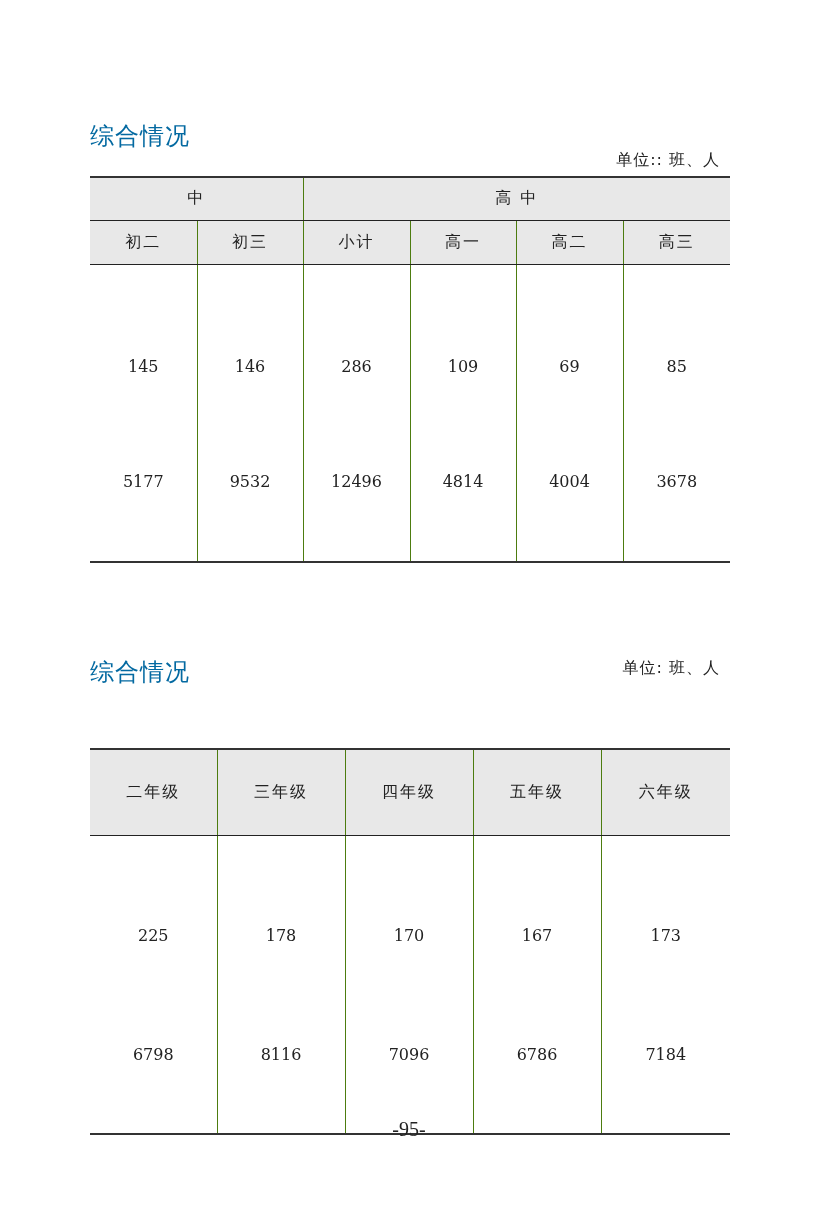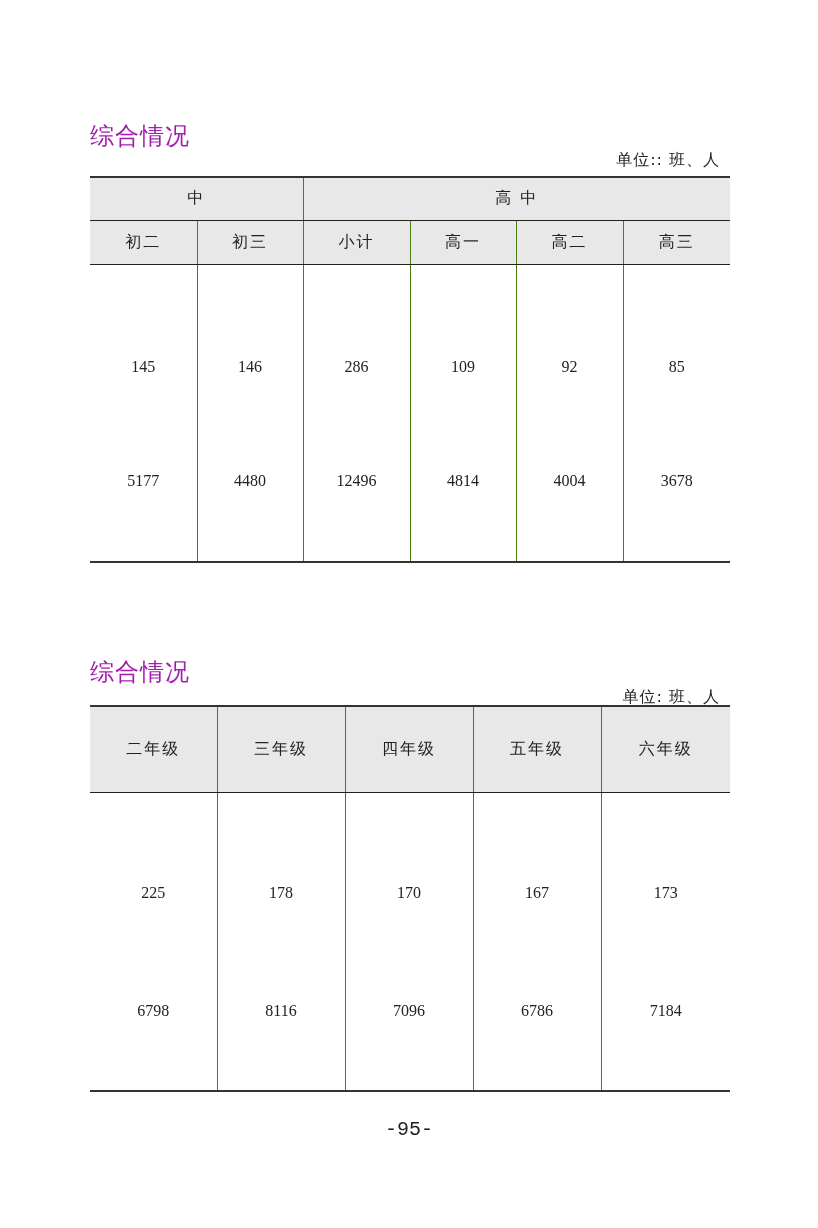--- a/index.html
+++ b/index.html
@@ -1,34 +1,34 @@
 <!DOCTYPE html>
 <html><head>
 <meta charset="utf-8">
 <style>
   * { margin: 0; padding: 0; box-sizing: border-box; }
   html, body { width: 818px; height: 1228px; background: #ffffff; }
   body { position: relative; font-family: "DejaVu Serif", "Liberation Serif", serif; color: #1a1a1a; overflow: hidden; }
-  .title { position: absolute; left: 90px; font-size: 24px; font-family: "DejaVu Sans", "Liberation Sans", sans-serif; color: #a21caf; letter-spacing: 1px; }
+  .title { position: absolute; left: 90px; font-size: 24px; font-family: "DejaVu Sans", "Liberation Sans", sans-serif; color: #0369a1; letter-spacing: 1px; }
   .unit { position: absolute; right: 98px; font-size: 16px; font-family: "DejaVu Sans", "Liberation Sans", sans-serif; color: #222; letter-spacing: 1px; }
   table { position: absolute; left: 90px; width: 640px; border-collapse: collapse; table-layout: fixed; }
-  td, th { font-weight: normal; text-align: center; vertical-align: middle; font-family: Liberation Serif, serif; }
+  td, th { font-weight: normal; text-align: center; vertical-align: middle; }
   .t1 { top: 176px; border-top: 2.5px solid #333; border-bottom: 2.5px solid #333; }
-  .t2 { top: 705px; border-top: 2.5px solid #333; border-bottom: 2.5px solid #333; }
+  .t2 { top: 748px; border-top: 2.5px solid #333; border-bottom: 2.5px solid #333; }
   th { background: #e8e8e8; font-family: "DejaVu Sans", "Liberation Sans", sans-serif; font-size: 16px; color: #222; letter-spacing: 2px; }
   .t1 tr.h1 th { height: 43px; border-bottom: 1.5px solid #222; }
   .t1 tr.h2 th { height: 44px; border-bottom: 1.5px solid #222; margin-top: 48px; }
   .t2 tr.h th { height: 86px; border-bottom: 1.5px solid #222; }
   .vl { border-left: 1px solid #4d7c0f; }
   td { font-size: 16px; color: #222; }
   .t1 tr.d1 td { height: 160px; padding-top: 0; vertical-align: bottom; padding-bottom: 48px; }
   .t1 tr.d2 td { height: 138px; vertical-align: top; padding-top: 48px; }
   .t2 tr.d1 td { height: 160px; vertical-align: bottom; padding-bottom: 50px; }
   .t2 tr.d2 td { height: 139px; vertical-align: top; padding-top: 50px; }
-  .page-num { position: absolute; top: 1118px; left: 0; width: 818px; text-align: center; font-size: 20px; font-family: Liberation Mono, monospace; color: #222; }
+  .page-num { position: absolute; top: 1118px; left: 0; width: 818px; text-align: center; font-size: 20px; font-family: Liberation Serif, serif; color: #222; }
 </style>
 </head>
 <body>
 
 <div class="title" style="top:120px;">综合情况</div>
 <div class="unit" style="top:150px;margin-left:36px;">单位:: 班、人</div>
 
 <table class="t1">
   <colgroup>
     <col style="width:107px">
@@ -49,36 +49,36 @@
     <th class="vl">小计</th>
     <th class="vl">高一</th>
     <th class="vl">高二</th>
     <th class="vl">高三</th>
   </tr>
   <tr class="d1">
     <td>145</td>
     <td class="vl">146</td>
     <td class="vl">286</td>
     <td class="vl">109</td>
-    <td class="vl">92</td>
+    <td class="vl">69</td>
     <td class="vl">85</td>
   </tr>
   <tr class="d2">
     <td>5177</td>
-    <td class="vl">4480</td>
+    <td class="vl">9532</td>
     <td class="vl">12496</td>
     <td class="vl">4814</td>
     <td class="vl">4004</td>
     <td class="vl">3678</td>
   </tr>
 </tbody>
   </table>
 
 <div class="title" style="top:656px;">综合情况</div>
-<div class="unit" style="top:687px;">单位: 班、人</div>
+<div class="unit" style="top:658px;">单位: 班、人</div>
 
 <table class="t2">
   <colgroup>
     <col style="width:127px">
       <col style="width:128px">
       <col style="width:128px">
       <col style="width:128px">
       <col style="width:129px">
   </colgroup>
   <tbody>

